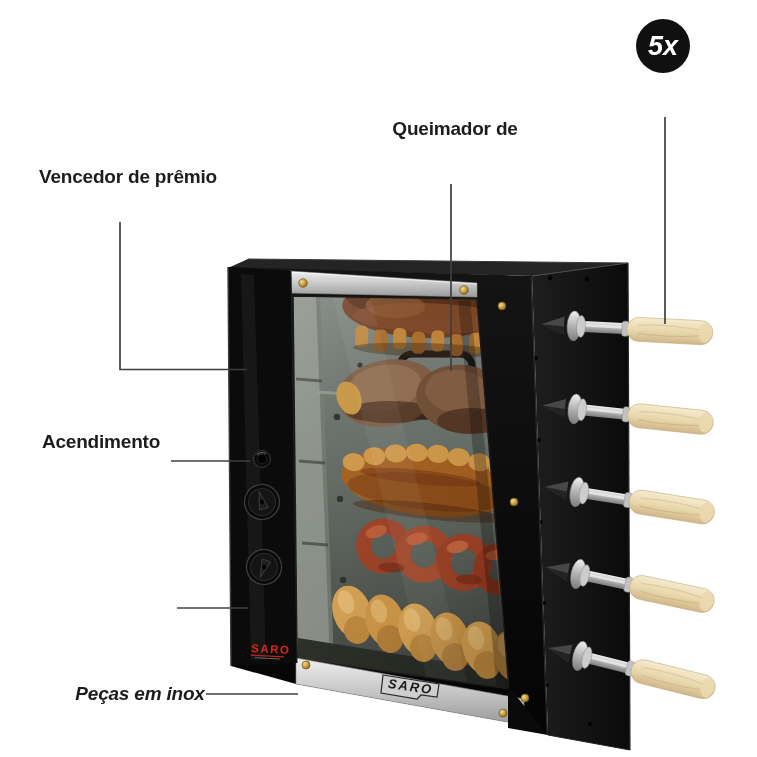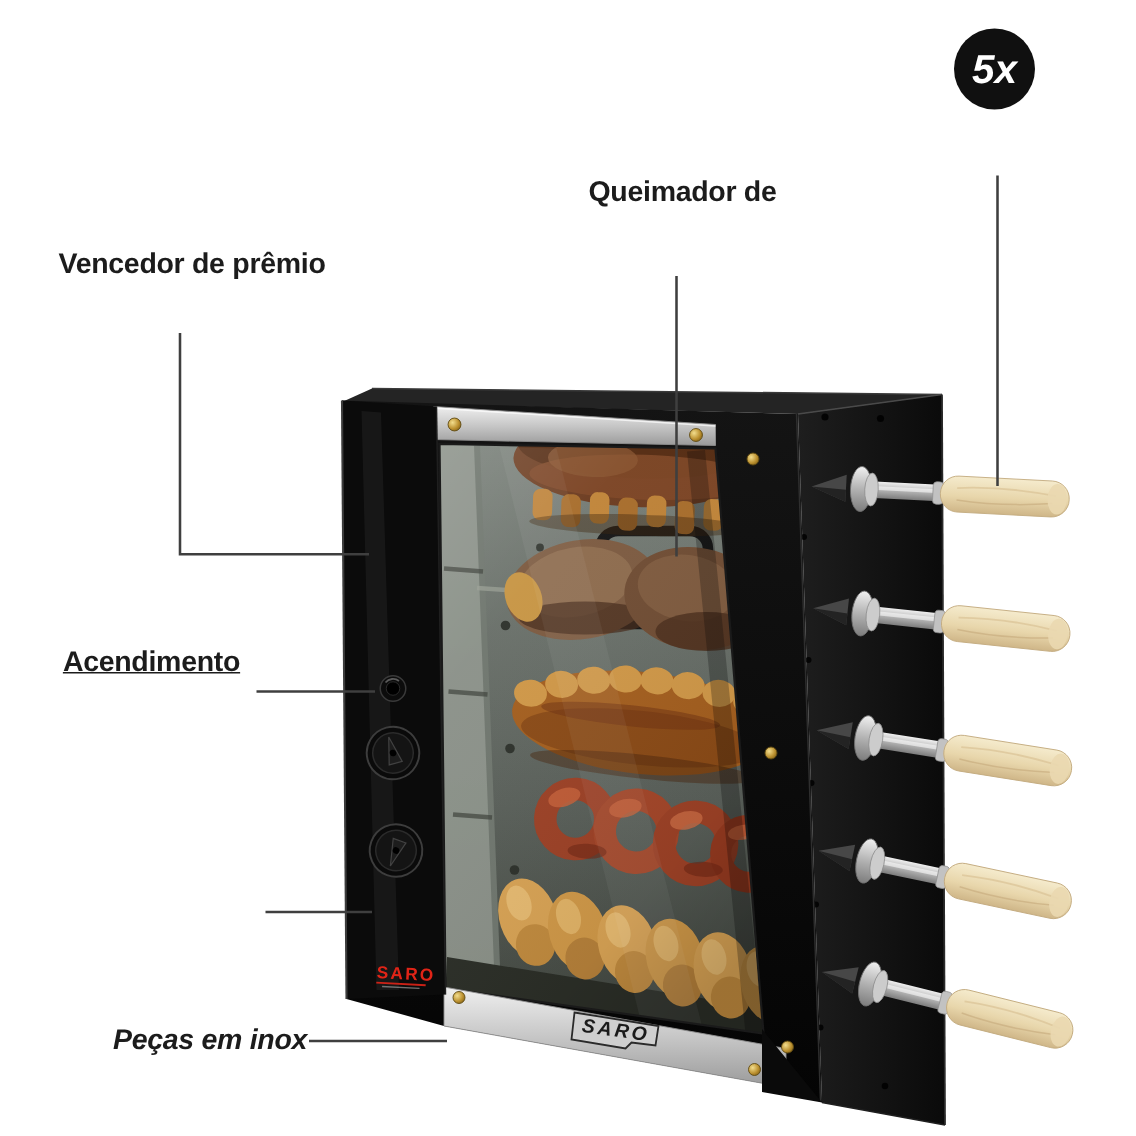--- a/index.html
+++ b/index.html
@@ -296,20 +296,20 @@
 
 
   <div class="label" style="left:455px;top:117px;">
     <div>Queimador de</div>
   </div>
 
   <div class="label" style="left:128px;top:165px;">
     <div>Vencedor de prêmio</div>
   </div>
 
-  <div class="label" style="left:101px;top:430px;text-decoration:underline;">
+  <div class="label" style="left:101px;top:430px;">
     <div>Acendimento</div>
   </div>
 
 
   <div class="label" style="left:140px;top:682px;font-style:italic;">Peças em inox</div>
 
 </div>
 
 </body></html>

